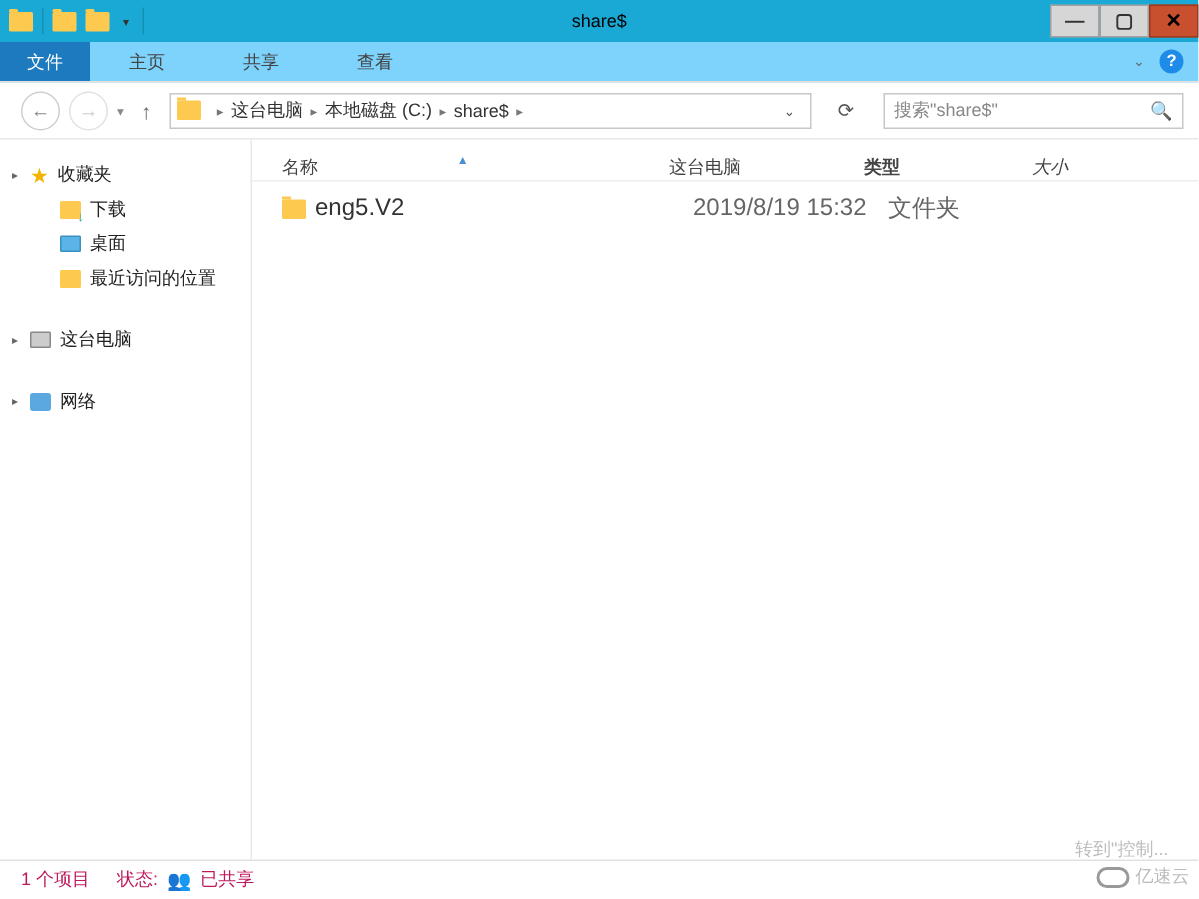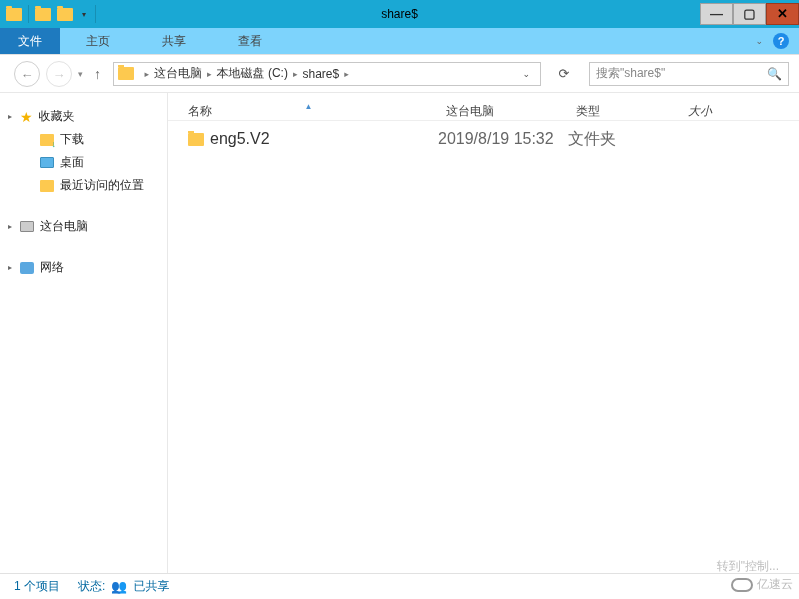--- a/index.html
+++ b/index.html
@@ -56,33 +56,33 @@
     .icon-desk { width: 14px; height: 11px; background: #5bb4e8; border: 1px solid #3a90c0; border-radius: 1px; }
     .icon-recent { width: 14px; height: 12px; background: #fdc94f; border-radius: 1px; position: relative; }
     .icon-pc { width: 14px; height: 11px; background: #ccc; border: 1px solid #888; border-radius: 1px; }
     .icon-net { width: 14px; height: 12px; background: #5ba8e0; border-radius: 2px; position: relative; }
 
     .main { flex: 1; display: flex; flex-direction: column; }
     .colhead { height: 28px; display: flex; align-items: flex-end; font-size: 12px; color: #444; border-bottom: 1px solid #eee; padding-left: 12px; position: relative; }
     .col { border-right: 1px solid transparent; padding: 0 8px; }
     .col.name { width: 258px; position: relative; }
     .col.date { width: 130px; }
-    .col.type { width: 112px; }
+    .col.type { width: 112px; font-weight: bold; }
     .col.size { flex: 1; font-style: italic; }
     .sort-arrow { position: absolute; top: -1px; left: 50%; transform: translateX(-50%); font-size: 8px; color: #4a90d0; }
     .filelist { flex: 1; padding-top: 6px; }
     .filerow { display: flex; align-items: center; font-size: 16px; color: #333; padding: 2px 0 2px 12px; height: 24px; }
     .filerow .fname { width: 258px; display: flex; align-items: center; gap: 6px; padding-left: 8px; }
     .filerow .folder-ic { width: 16px; height: 13px; background: #fdc94f; border-radius: 1px; position: relative; }
     .filerow .folder-ic::before { content: ""; position: absolute; top: -2px; left: 0; width: 6px; height: 2px; background: #fdc94f; }
-    .filerow .fdate { width: 130px; color: #666; }
+    .filerow .fdate { width: 130px; color: #666; margin-left: 24px; }
     .filerow .ftype { width: 112px; color: #666; }
 
     
-    .statusbar { height: 26px; border-top: 1px solid #e1e1e1; display: flex; align-items: center; font-size: 12px; color: #0369a1; padding-left: 14px; gap: 18px; }
+    .statusbar { height: 26px; border-top: 1px solid #e1e1e1; display: flex; align-items: center; font-size: 12px; color: #be185d; padding-left: 14px; gap: 18px; }
     .statusbar .stat-item { display: flex; align-items: center; gap: 6px; }
     .people-ic { font-size: 13px; }
 
     
     .watermark { position: absolute; right: 20px; bottom: 24px; color: #bdbdbd; font-size: 20px; pointer-events: none; }
     .watermark .sub { font-size: 12px; display: block; margin-top: 2px; }
     .cloud-logo { position: absolute; right: 6px; bottom: 6px; color: #bbb; font-size: 12px; display: flex; align-items: center; gap: 4px; }
     .cloud-logo .cloud { width: 22px; height: 14px; border: 2px solid #999; border-radius: 10px; position: relative; display: inline-block; }
   </style>
 </head>

